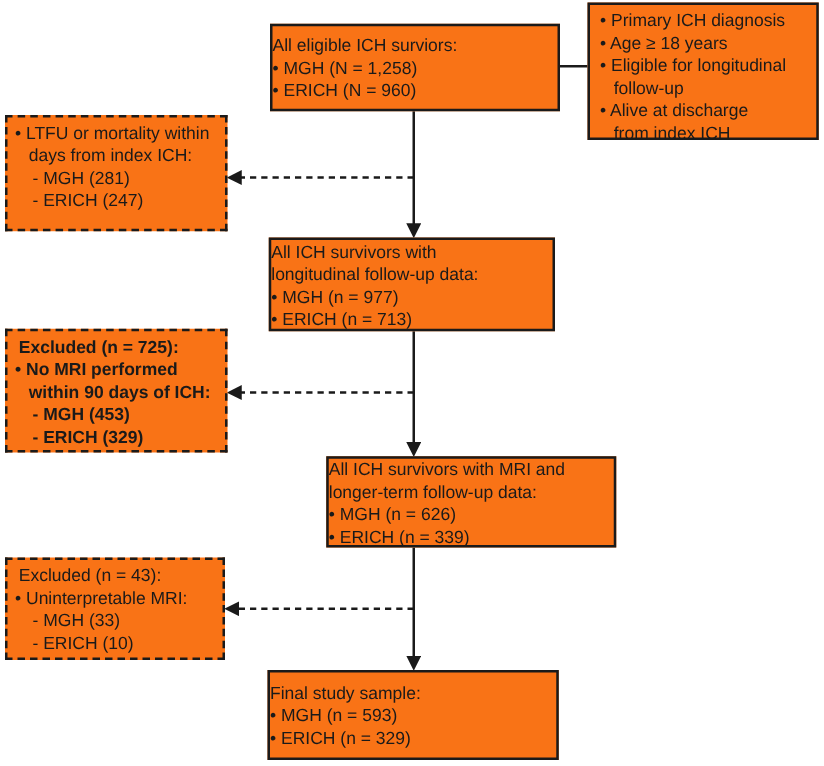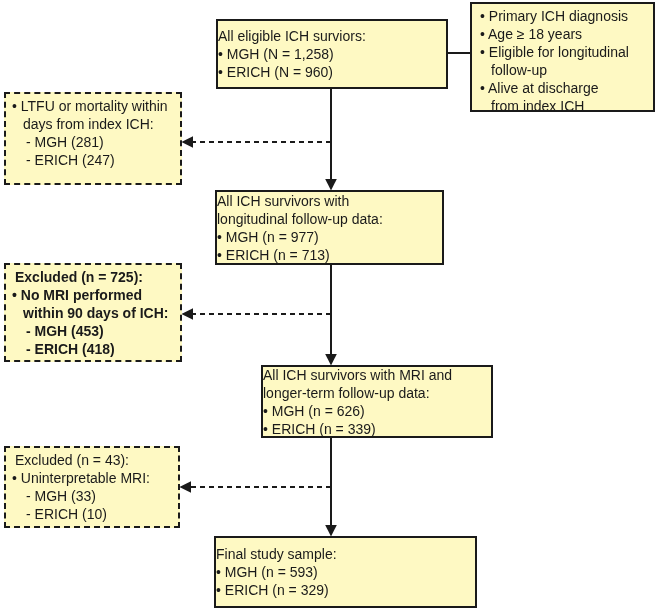--- a/index.html
+++ b/index.html
@@ -19,21 +19,21 @@
     left: 0; top: 0;
     width: 659px; height: 613px;
     pointer-events: none;
   }
   svg.connectors line { stroke: #1a1a1a; stroke-width: 2; }
   svg.connectors line.dashedline { stroke-dasharray: 5 4; }
 
   .box {
     position: absolute;
     box-sizing: border-box;
-    background: #fef9c3;
+    background: #f97316;
     border: 2px solid #1a1a1a;
   }
   .box.center {
     display: flex;
     align-items: center;
     justify-content: flex-start;
     text-align: center;
   }
   .box.center .inner {
     display: inline-block;
@@ -51,21 +51,21 @@
   }
   .dashedbox .ex-title { padding-left: 3px; }
   .dashedbox .sub { padding-left: 14px; }
 
   
   .eligible-box  { left: 216px; top: 19px;  width: 232px; height: 70px; }
   .criteria-box  { left: 470px; top: 2px;   width: 185px; height: 110px;
                    padding: 3px 2px 0 8px; box-sizing: border-box; }
   .survivors-box { left: 215px; top: 190px; width: 229px; height: 75px; }
   .mri-box       { left: 213px; top: 365px; width: 232px; height: 73px; margin-left: 48px; }
-  .final-box     { left: 214px; top: 536px; width: 263px; height: 72px; }
+  .final-box     { left: 214px; top: 536px; width: 233px; height: 72px; }
   .excluded-1    { left: 4px;   top: 92px;  width: 178px; height: 93px; }
   .excluded-2    { left: 4px;   top: 263px; width: 178px; height: 99px; font-weight: bold; }
   .excluded-3    { left: 4px;   top: 446px; width: 176px; height: 82px; }
 </style>
 </head>
 <body>
 
 <div class="canvas">
 
   <svg class="connectors" viewBox="0 0 659 613" xmlns="http://www.w3.org/2000/svg">
@@ -114,21 +114,21 @@
       <div>• MGH (n = 977)</div>
       <div>• ERICH (n = 713)</div>
     </div>
   </div>
 
   <div class="box dashedbox excluded-2">
     <div class="ex-title">Excluded (n = 725):</div>
     <div class="hang">• No MRI performed
 within 90 days of ICH:</div>
     <div class="sub">- MGH (453)</div>
-    <div class="sub">- ERICH (418)</div>
+    <div class="sub">- ERICH (329)</div>
   </div>
 
   <div class="box center mri-box">
     <div class="inner">
       <div class="pre">All ICH survivors with MRI and
 longer-term follow-up data:</div>
       <div>• MGH (n = 626)</div>
       <div>• ERICH (n = 339)</div>
     </div>
   </div>

